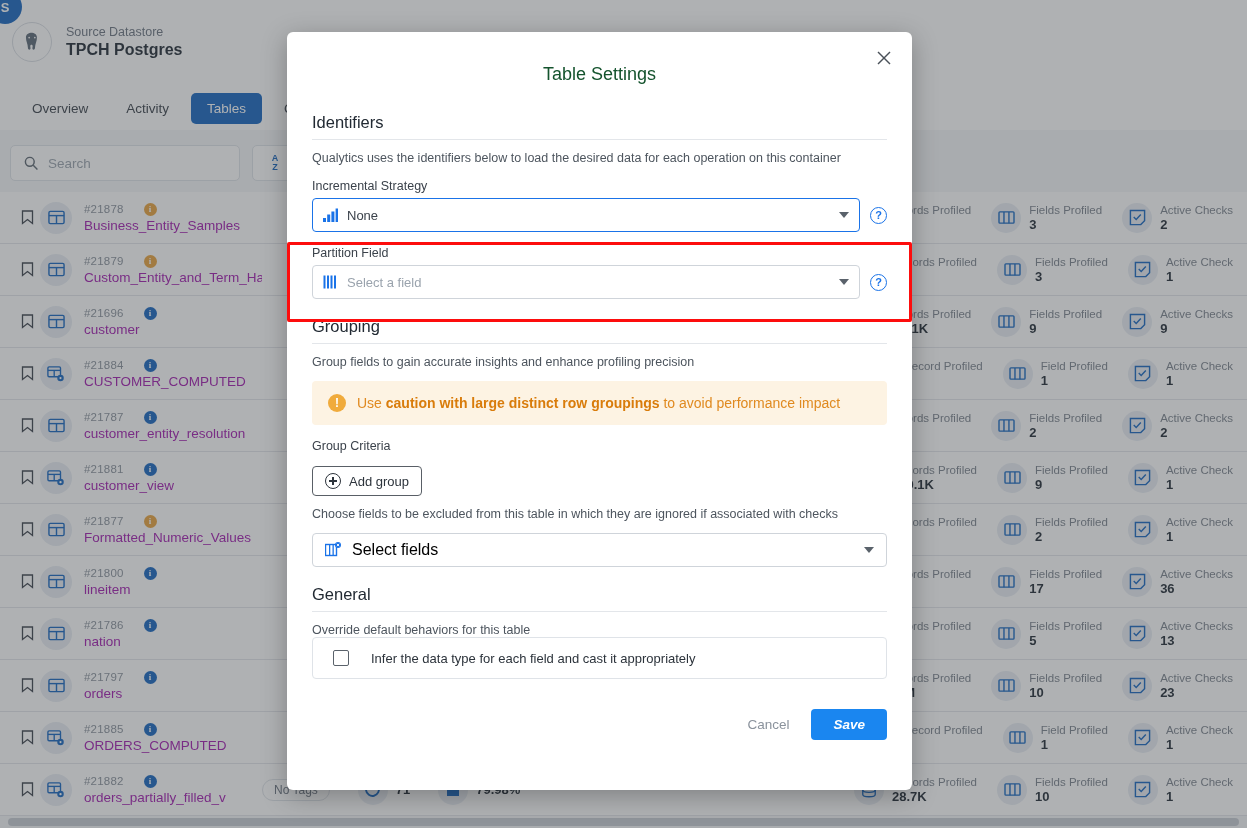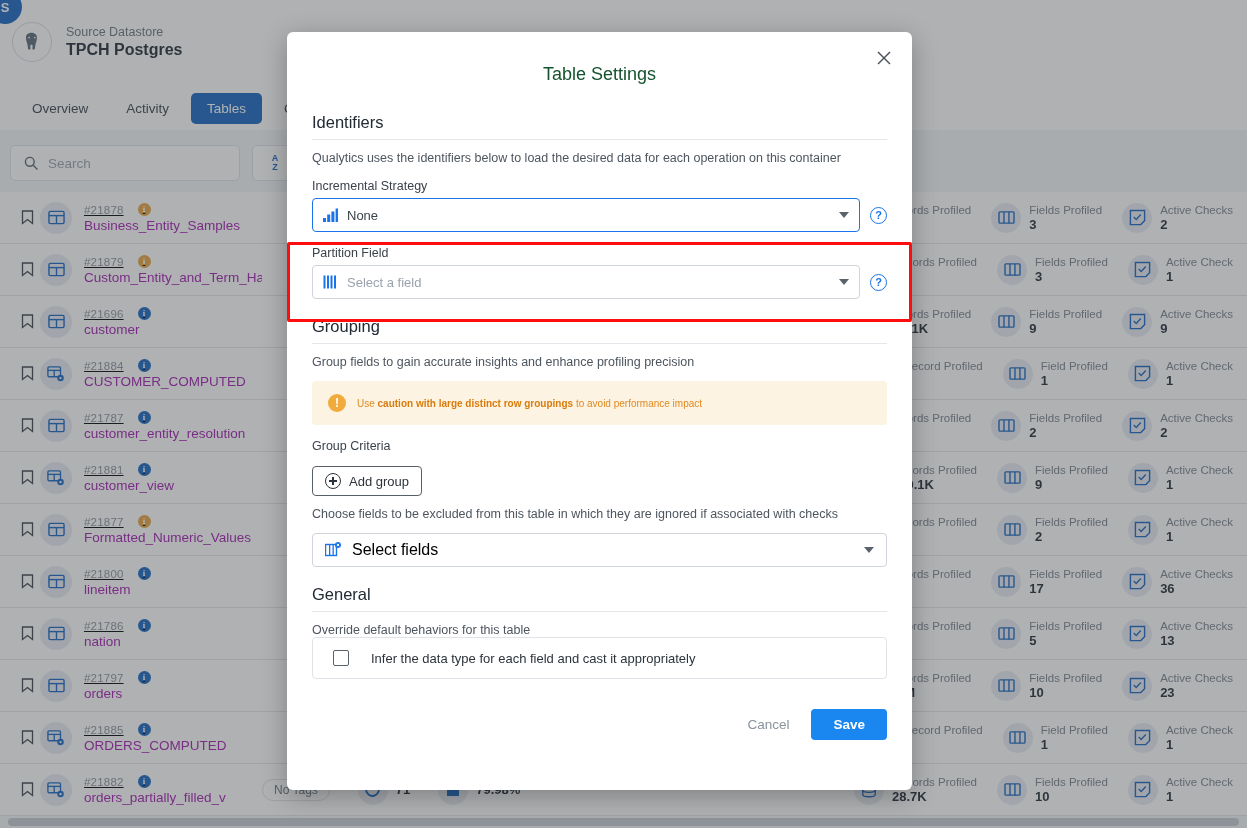--- a/index.html
+++ b/index.html
@@ -76,21 +76,21 @@
     height: 52px; display: flex; align-items: center;
     border-bottom: 1px solid #e3e6ea; background: #ffffff;
     padding: 0 8px 0 14px;
   }
   .bookmark { width: 26px; flex: none; display:flex; align-items:center; justify-content:center; }
   .tbl-icon-wrap {
     width: 32px; height: 32px; border-radius: 50%; background: #e8edf3;
     display:flex; align-items:center; justify-content:center; flex:none; margin-right: 12px;
   }
   .name-col { width: 178px; flex: none; overflow: hidden; }
-  .id-line { display: flex; align-items: flex-end; gap: 14px; text-decoration: underline; }
+  .id-line { display: flex; align-items: center; gap: 20px; }
   .tbl-id { font-size: 11.5px; color: #8a929c; letter-spacing:.2px; }
   .info-dot {
     width: 13px; height: 13px; border-radius: 50%;
     display:inline-flex; align-items:center; justify-content:center;
     font-size: 9px; color: #fff; font-weight: bold; font-family: "Liberation Serif", serif;
   }
   .info-dot.blue { background: #1565c0; }
   .info-dot.amber { background: #e8a33d; }
   .tbl-name { font-size: 13.5px; color: #a21caf; white-space: nowrap; margin-top: 2px; }
 
@@ -169,21 +169,21 @@
 
   .warn {
     margin-top: 12px; background: #fdf3e3; border-radius: 4px;
     height: 44px; display: flex; align-items: center; gap: 11px; padding: 0 16px;
   }
   .warn-ic {
     width: 18px; height: 18px; border-radius: 50%; background: #f0ab3c;
     color:#fff; font-size: 12px; font-weight: bold;
     display:flex; align-items:center; justify-content:center; flex:none;
   }
-  .warn-txt { font-size: 10px; color: #e08a20; }
+  .warn-txt { font-size: 14px; color: #e08a20; }
   .warn-txt b { color: #d97c0b; }
 
   .addgroup {
     display: inline-flex; align-items: center; gap: 8px;
     border: 1px solid #595f66; border-radius: 4px;
     height: 30px; padding: 0 12px; background: #fff;
     font-size: 13px; color: #2c333b; margin-top: 8px;
   }
   .plus-ic {
     width: 16px; height: 16px; border-radius: 50%; border: 1.4px solid #2c333b;
@@ -204,21 +204,21 @@
     height: 42px; border: 1px solid #dfe3e8; border-radius: 4px;
     display:flex; align-items:center; gap: 22px; padding: 0 20px; background:#fff;
   }
   .cbx { width: 16px; height: 16px; border: 1.6px solid #5a626b; border-radius: 2px; flex:none; }
   .cbx-label { font-size: 13px; color: #2c333b; }
 
   .footer { display:flex; align-items:center; justify-content:flex-end; gap: 18px; margin-top: 30px; }
   .btn-cancel { font-size: 13.5px; color: #8a929c; padding: 6px 4px; }
   .btn-save {
     background: #1a86f0; color:#fff; font-size: 13.5px; font-weight: bold;
-    border-radius: 4px; padding: 8px 22px; border: none;
+    border-radius: 4px; padding: 8px 22px; border: none; font-style: italic;
   }
 </style>
 </head>
 <body>
 
 <div id="bg-page">
 
   <div class="ds-header">
     <div class="corner-badge">S</div>
 

